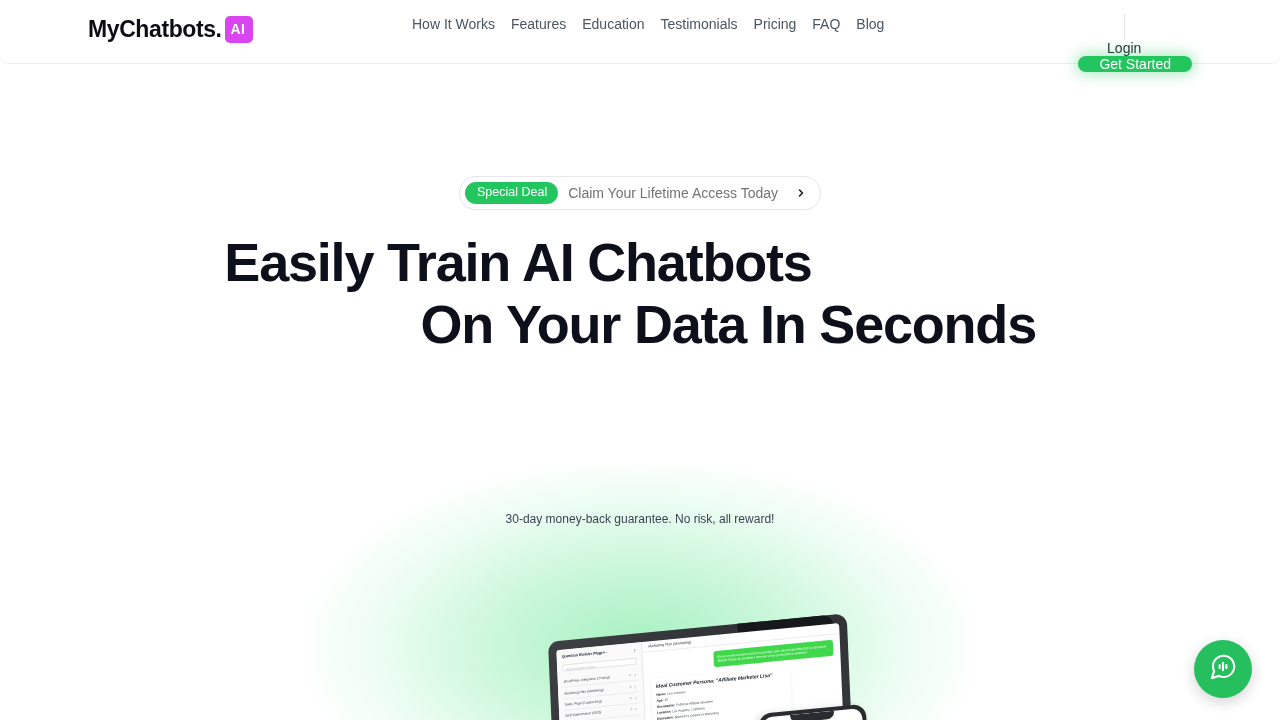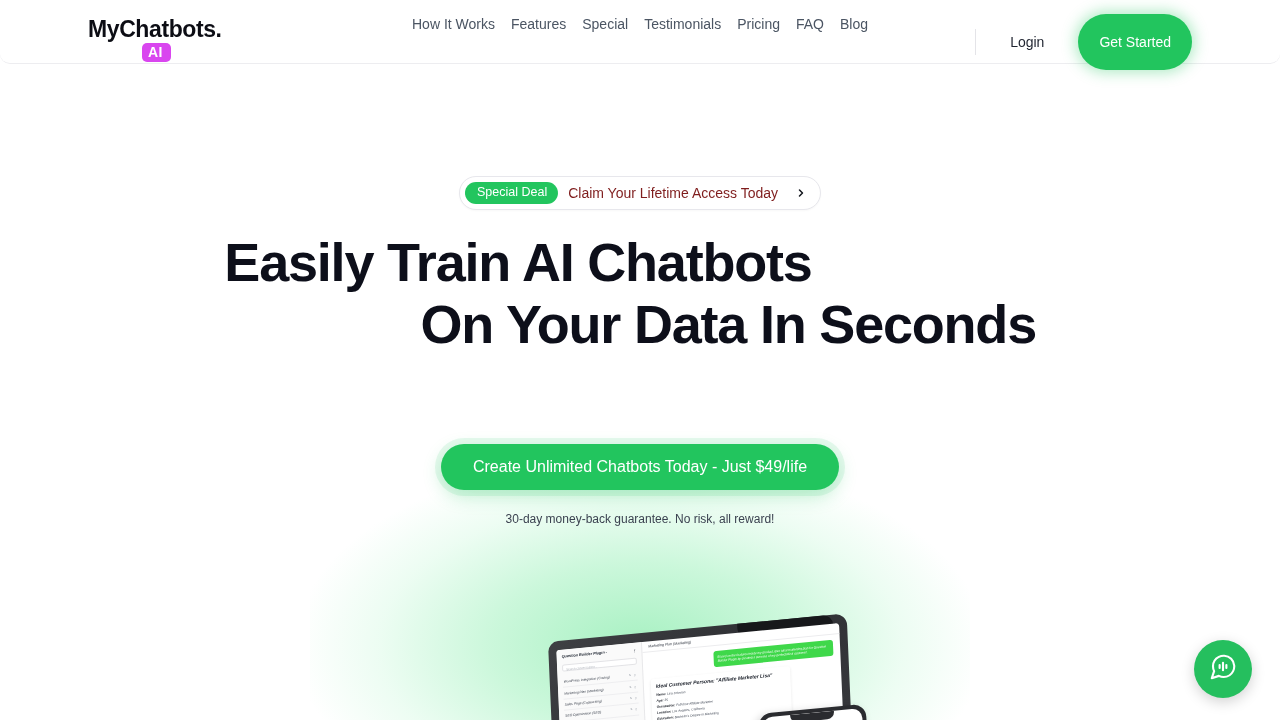--- a/index.html
+++ b/index.html
@@ -20,26 +20,24 @@
     display: flex;
     align-items: center;
     border-bottom: 1px solid #ededf0;
     border-radius: 0 0 10px 10px;
   }
   .logo {
     position: absolute;
     left: 88px;
     top: 16px;
     display: flex;
-    align-items: center;
     font-size: 23px;
     font-weight: bold;
     color: #0c0d14;
     letter-spacing: -0.4px;
-    flex-direction: column;
   }
   .logo-badge {
     display: inline-flex;
     align-items: center;
     justify-content: center;
     margin-left: 3px;
     background: #d946ef;
     color: #ffffff;
     font-size: 14px;
     font-weight: bold;
@@ -61,42 +59,43 @@
     color: #4b5563;
     text-decoration: none;
     white-space: nowrap;
   }
   .header-right {
     position: absolute;
     right: 88px;
     top: 14px;
     display: flex;
     align-items: center;
-    gap: 12px;
+    gap: 0;
+    flex-direction: column;
   }
   .divider-v {
     width: 1px;
     height: 26px;
     background: #e4e4e8;
     margin-right: 22px;
   }
   .login-link {
     font-size: 14px;
     color: #1f2430;
     text-decoration: none;
     margin-right: 22px;
     white-space: nowrap;
   }
   .btn-getstarted {
     background: #22c55e;
     color: #ffffff;
     font-size: 14px;
     border: none;
     border-radius: 999px;
-    padding: 20px 21px;
+    padding: 0 21px;
     cursor: pointer;
     box-shadow: 0 0 14px 3px rgba(34,197,94,0.35);
     white-space: nowrap;
     font-family: "Liberation Sans", sans-serif;
   }
 
   
   .hero {
     position: relative;
     width: 1280px;
@@ -138,21 +137,21 @@
     background: #22c55e;
     color: #ffffff;
     font-size: 12.5px;
     border-radius: 999px;
     padding: 4px 11px 5px 12px;
     line-height: 1;
     white-space: nowrap;
   }
   .deal-text {
     font-size: 14px;
-    color: #7f1d1d;
+    color: #737373;
     white-space: nowrap;
   }
   .deal-chevron {
     display: flex;
     align-items: center;
     justify-content: center;
     width: 14px;
     height: 14px;
     margin-left: 6px;
   }
@@ -402,21 +401,21 @@
 <div class="header">
 
   <div class="logo">
     <span>MyChatbots.</span>
     <span class="logo-badge">AI</span>
   </div>
 
   <nav class="nav">
     <a href="#">How It Works</a>
     <a href="#">Features</a>
-    <a href="#">Special</a>
+    <a href="#">Education</a>
     <a href="#">Testimonials</a>
     <a href="#">Pricing</a>
     <a href="#">FAQ</a>
     <a href="#">Blog</a>
   </nav>
 
   <div class="header-right">
     <div class="divider-v"></div>
     <a href="#" class="login-link">Login</a>
     <button class="btn-getstarted">Get Started</button>
@@ -437,23 +436,20 @@
         </svg>
     </span>
   </div>
 
   <h1 class="headline">
     <span>Easily Train AI Chatbots</span>
     <span class="line2">On Your Data In Seconds</span>
   </h1>
 
 
-  <div class="cta-wrap">
-    <button class="btn-cta">Create Unlimited Chatbots Today - Just $49/life</button>
-  </div>
 
   <p class="guarantee">30-day money-back guarantee. No risk, all reward!</p>
 
   <div class="devices">
 
     <div class="laptop">
       <div class="laptop-body">
         <div class="laptop-notch"></div>
         <div class="laptop-screen">
 

